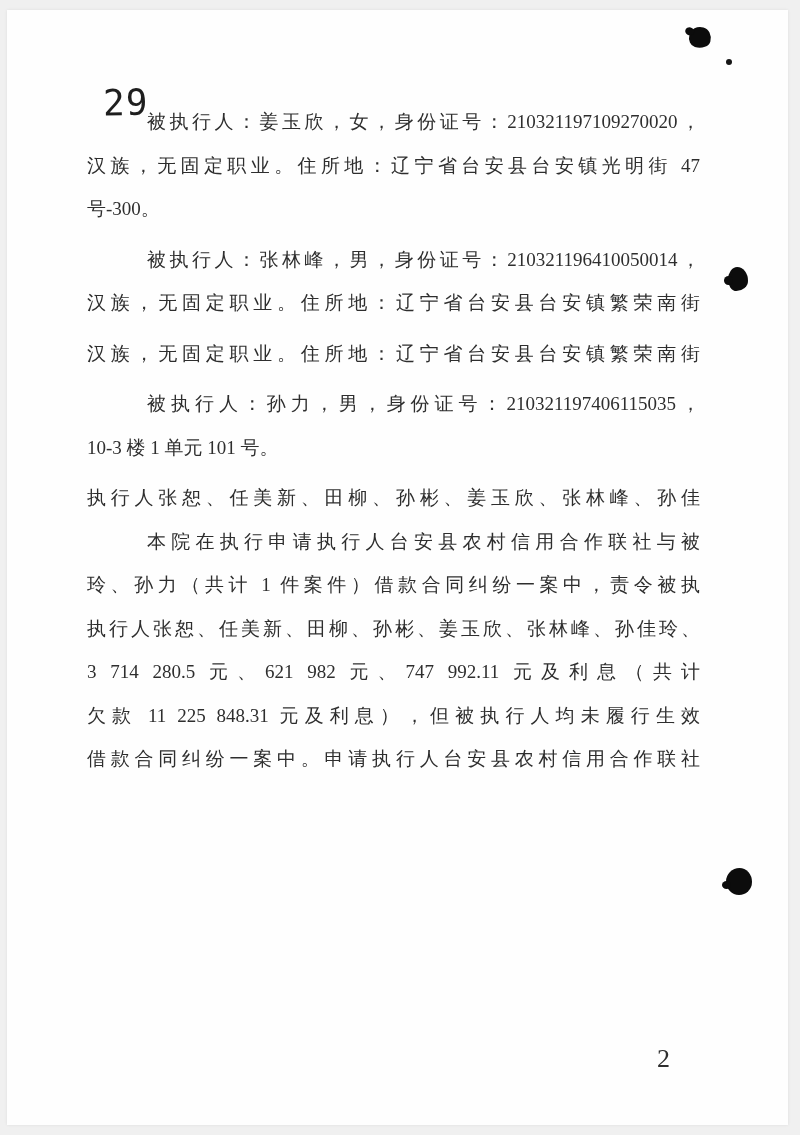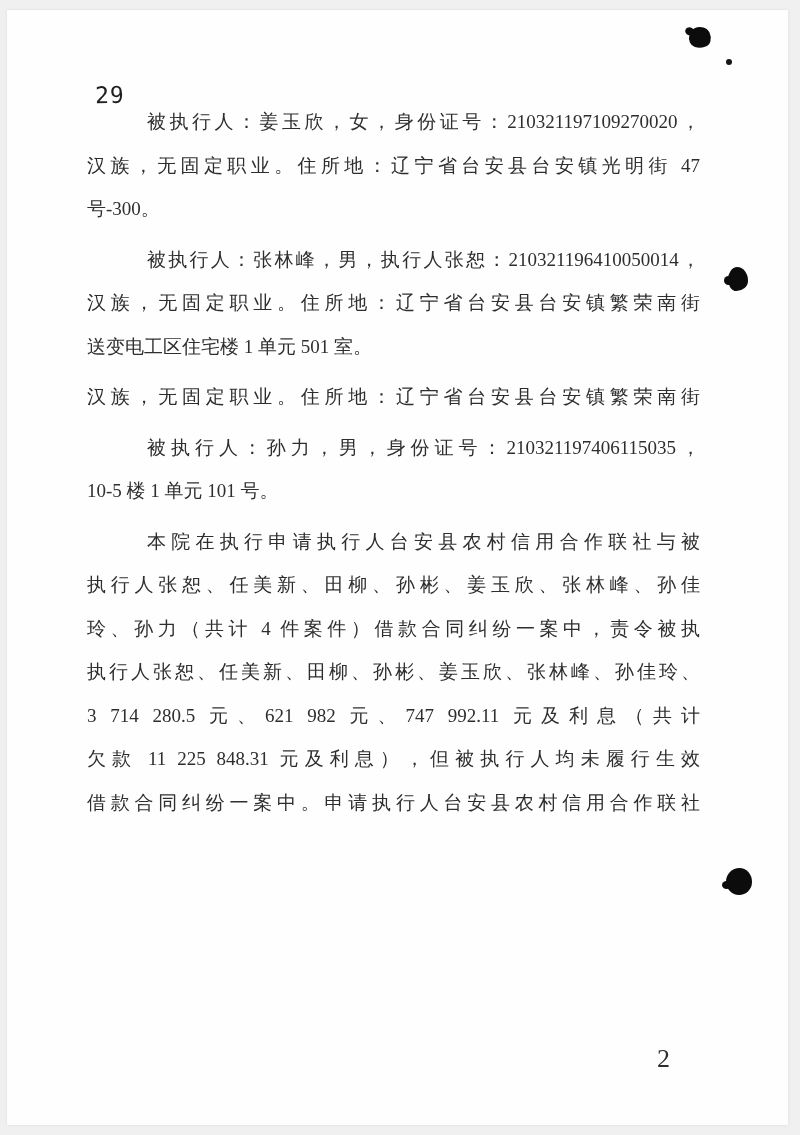--- a/index.html
+++ b/index.html
@@ -10,23 +10,23 @@
     font-family:"Liberation Serif", serif;
     overflow:hidden;
   }
   .scan-page {
     position:absolute; left:7px; top:10px;
     width:781px; height:1115px;
     background:#fefefe;
     box-shadow:0 0 3px rgba(0,0,0,0.08);
   }
   .corner-num {
-    position:absolute; left:88px; top:72px;
+    position:absolute; left:96px; top:72px;
     font-family:"DejaVu Sans Mono", monospace;
-    font-size:23px; color:#1e1e1e; letter-spacing:1px;
+    font-size:36px; color:#1e1e1e; letter-spacing:1px;
     transform:rotate(-1deg);
   }
   .body-text {
     position:absolute; left:80px; top:90px; width:613px;
     color:#2e2e2e; font-size:19px;
   }
   .para { margin:0 0 7px 0; }
   .ln { line-height:43.5px; min-height:43.5px; }
   .jy { text-align:justify; text-align-last:justify; }
   .ind { padding-left:60px; }
@@ -79,38 +79,37 @@
 
   <main class="body-text">
 
     <section class="para">
       <div class="ln ind jy">被执行人：姜玉欣，女，身份证号：210321197109270020，</div>
       <div class="ln jy">汉族，无固定职业。住所地：辽宁省台安县台安镇光明街 47</div>
       <div class="ln">号-300。</div>
     </section>
 
     <section class="para">
-      <div class="ln ind jy">被执行人：张林峰，男，执行人张恕：210321196410050014，</div>
+      <div class="ln ind jy">被执行人：张林峰，男，身份证号：210321196410050014，</div>
       <div class="ln jy">汉族，无固定职业。住所地：辽宁省台安县台安镇繁荣南街</div>
-      <div class="ln">送变电工区住宅楼 1 单元 501 室。</div>
     </section>
 
     <section class="para">
       <div class="ln jy">汉族，无固定职业。住所地：辽宁省台安县台安镇繁荣南街</div>
     </section>
 
     <section class="para">
       <div class="ln ind jy">被执行人：孙力，男，身份证号：210321197406115035，</div>
-      <div class="ln">10-5 楼 1 单元 101 号。</div>
+      <div class="ln">10-3 楼 1 单元 101 号。</div>
     </section>
 
     <section class="para">
+      <div class="ln jy">执行人张恕、任美新、田柳、孙彬、姜玉欣、张林峰、孙佳</div>
       <div class="ln ind jy">本院在执行申请执行人台安县农村信用合作联社与被</div>
-      <div class="ln jy">执行人张恕、任美新、田柳、孙彬、姜玉欣、张林峰、孙佳</div>
-      <div class="ln jy">玲、孙力（共计 4 件案件）借款合同纠纷一案中，责令被执</div>
+      <div class="ln jy">玲、孙力（共计 1 件案件）借款合同纠纷一案中，责令被执</div>
       <div class="ln jy">执行人张恕、任美新、田柳、孙彬、姜玉欣、张林峰、孙佳玲、</div>
       <div class="ln jy">3 714 280.5 元、621 982 元、747 992.11 元及利息（共计</div>
       <div class="ln jy">欠款 11 225 848.31 元及利息），但被执行人均未履行生效</div>
       <div class="ln jy">借款合同纠纷一案中。申请执行人台安县农村信用合作联社</div>
     </section>
 
   </main>
 
   <div class="footer-num">2</div>
 

